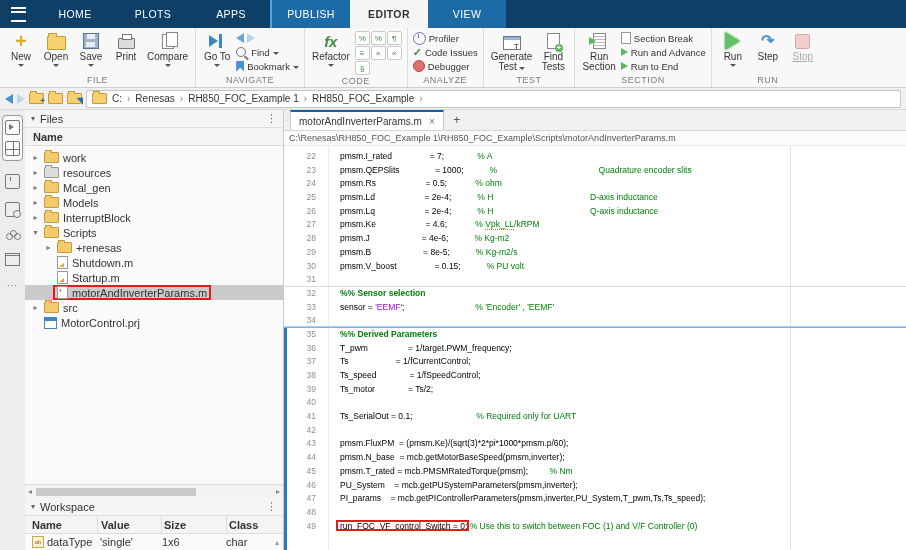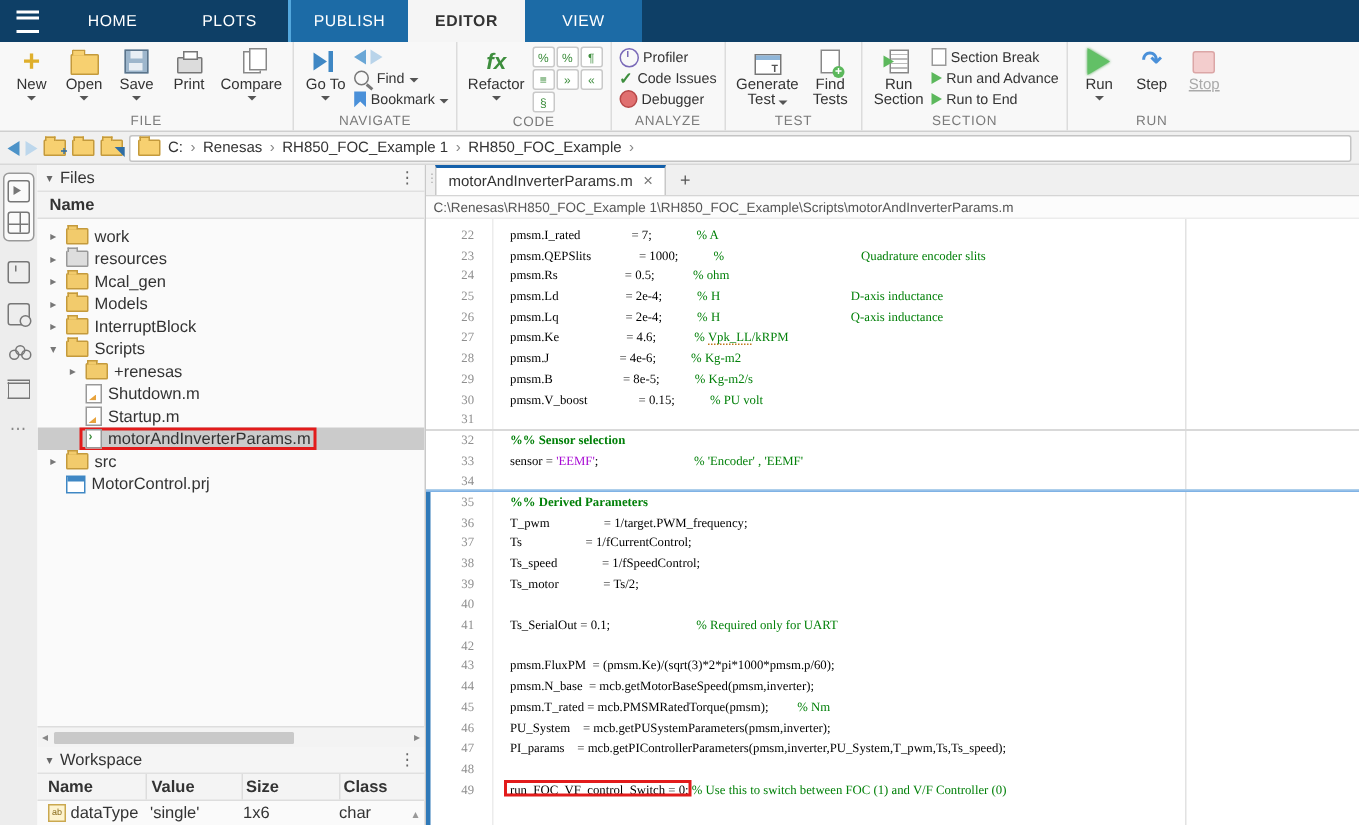--- a/index.html
+++ b/index.html
@@ -126,21 +126,21 @@
   .colhead .wc0,.colhead .wc1,.colhead .wc2{border-right:1px solid #ddd;height:100%;}
 
   
   .editor{flex:1;display:flex;flex-direction:column;min-width:0;background:#fff;}
   .etabs{height:20px;background:#f0f0f0;border-bottom:1px solid #d5d5d5;display:flex;align-items:stretch;flex:none;}
   .egrip{width:6px;color:#aaa;font-size:8px;line-height:18px;text-align:center;}
   .etab{background:#fff;border:1px solid #c8c8c8;border-bottom:none;border-top:2px solid #1460aa;display:flex;align-items:center;font-size:10px;color:#333;padding:0 8px;gap:7px;}
   .etab .close{color:#777;font-size:11px;}
   .etabplus{display:flex;align-items:center;padding:0 9px;color:#555;font-size:12px;}
   .epath{height:14px;display:flex;align-items:center;padding-left:5px;font-size:9px;color:#555;background:#fcfcfc;border-bottom:1px solid #ececec;flex:none;}
-  .ecode{flex:1;position:relative;overflow:hidden;font-family:Liberation Serif, serif;font-size:8.5px;padding-top:4px;}
+  .ecode{flex:1;position:relative;overflow:hidden;font-family:Liberation Sans, sans-serif;font-size:8.5px;padding-top:4px;}
   .ruler{position:absolute;left:506px;top:0;bottom:0;width:1px;background:#e2e2e2;}
   .gutterline{position:absolute;left:44px;top:0;bottom:0;width:1px;background:#ececec;}
   .secstrip{position:absolute;left:0;top:182px;bottom:0;width:3px;background:#2f79b8;}
   .cline{display:flex;height:13.7px;line-height:13.7px;white-space:pre;position:relative;}
   .cline.div-gray{box-shadow:0 -1px 0 #d9d9d9;}
   .cline.div-blue{box-shadow:0 -1px 0 #7fb2e5,0 -2px 0 #aecfeb;justify-content:center;}
   .ln{width:32px;text-align:right;padding-right:12px;color:#8f8f8f;flex:none;}
   .ctext{flex:1;padding-left:12px;overflow:hidden;}
   .sc{color:#000;}
   .sm{color:#028009;}
@@ -155,20 +155,21 @@
 
 <div id="app">
 
   <div class="tabbar">
     <div class="burgerwrap">
         <div class="burger"></div>
       </div>
     <div id="tabs" style="display:flex;">
         <div class="tab dark">HOME</div>
         <div class="tab dark">PLOTS</div>
+        <div class="tab dark">APPS</div>
         <div class="ctx-sep"></div>
         <div class="tab light">PUBLISH</div>
         <div class="tab active">EDITOR</div>
         <div class="tab light">VIEW</div>
       </div>
   </div>
 
   <div class="ribbon">
     <div class="rsec">
       <div class="rcontent" id="fileButtons">

